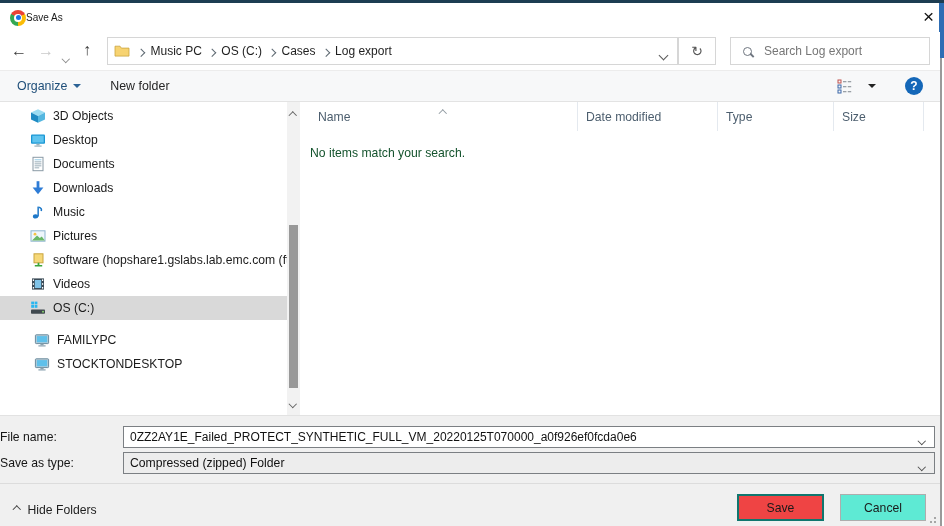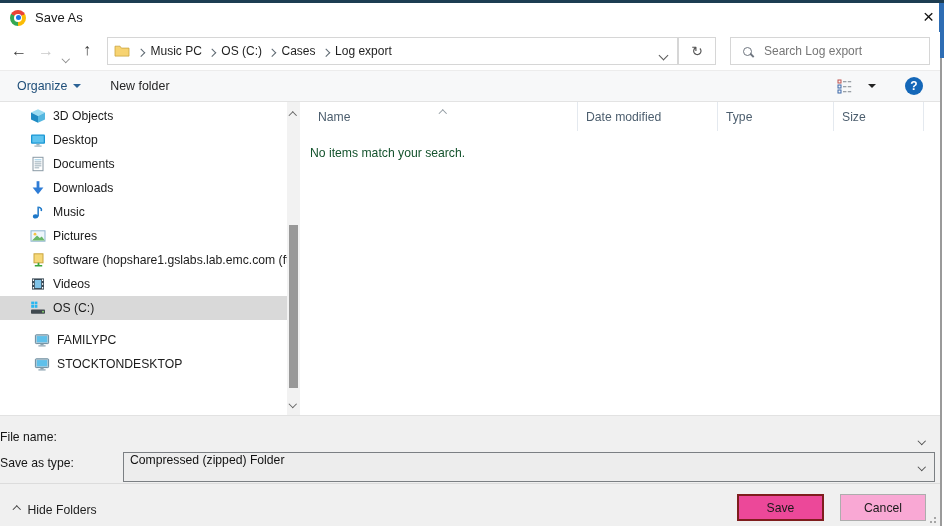--- a/index.html
+++ b/index.html
@@ -11,21 +11,21 @@
   .top-strip{left:0;top:0;width:944px;height:3px;background:#1d3d52}
   .edge-blue{right:0;top:3px;width:5px;height:55px;background:#2e6db4}
   .edge-gray{right:2px;top:58px;width:2px;height:468px;background:#9a9a9a}
 
   
   .titlebar{left:0;top:3px;width:940px;height:29px;display:flex;align-items:center}
   .chrome{width:16px;height:16px;margin-left:10px;border-radius:50%;position:relative;flex:none;
     background:conic-gradient(from 0deg,#ea4335 0 60deg,#fbbc05 60deg 180deg,#34a853 180deg 300deg,#ea4335 300deg 360deg)}
   .chrome::before{content:"";position:absolute;left:4px;top:4px;width:8px;height:8px;border-radius:50%;background:#fff}
   .chrome::after{content:"";position:absolute;left:5.5px;top:5.5px;width:5px;height:5px;border-radius:50%;background:#1a73e8}
-  .wtitle{margin-left:9px;font-size:13px}
+  .wtitle{font-size:10px}
   .closebtn{right:10px;top:7px;font-size:19px;line-height:19px;color:#111;font-weight:400;cursor:default}
 
   
   .cv{display:inline-block;width:6px;height:6px;border-right:1.4px solid currentColor;border-bottom:1.4px solid currentColor}
   .cv.down{transform:rotate(45deg)}
   .cv.up{transform:rotate(-135deg)}
   .cv.right{transform:rotate(-45deg);width:4.5px;height:4.5px;border-width:1.2px}
   .cv.small{width:4.5px;height:4.5px}
 
   
@@ -79,30 +79,30 @@
   .hc0{width:268px}.hc1{width:140px}.hc2{width:116px}.hc3{width:90px}
   .sortmark{position:absolute;left:130px;top:3px;color:#8d979e}
   .emptymsg{position:absolute;left:0;top:44px;width:620px;text-align:left;color:#14532d;font-size:12.2px}
 
   
   .footer{left:0;top:415px;width:940px;height:111px;background:#f0f0f0;border-top:1px solid #e2e2e2;box-sizing:border-box}
   .flabel{position:absolute;left:0;width:118px;font-size:12.2px;color:#161616;line-height:22px}
   .fl1{top:10px}.fl2{top:36px}
   .fninput{position:absolute;left:123px;top:10px;width:812px;height:22px;box-sizing:border-box;border:1px solid #7b7f83;background:#fff;
      font:12px "Liberation Sans","DejaVu Sans",sans-serif;color:#111;padding:0 22px 0 6px;outline:none}
-  .typecombo{position:absolute;left:123px;top:36px;width:812px;height:30px;box-sizing:border-box;border:1px solid #7b7f83;background:#ededed;
-     display:flex;align-items:flex-start;padding-left:6px;font-size:12.2px;color:#111}
+  .typecombo{position:absolute;left:123px;top:36px;width:812px;height:22px;box-sizing:border-box;border:1px solid #7b7f83;background:#ededed;
+     display:flex;align-items:center;padding-left:6px;font-size:12.2px;color:#111}
   .dd{position:absolute;color:#4b4b4b}
   .dd1{left:919px;top:16px}.dd2{left:919px;top:42px}
   .fdivider{position:absolute;left:0;top:67px;width:940px;height:1px;background:#dcdcdc}
   .hidefolders{position:absolute;left:14px;top:87px;display:flex;align-items:center;gap:8px;font-size:12.2px;color:#1f1f1f}
   .hidefolders .cv{color:#3f3f3f}
   .btn{position:absolute;top:78px;height:27px;display:flex;align-items:center;justify-content:center;font-size:12.2px;color:#1a1a1a;box-sizing:border-box}
-  .savebtn{left:737px;width:87px;background:#ec4899;border:2px solid #7f1d1d}
-  .cancelbtn{left:840px;width:86px;background:#f9a8d4;border:1px solid #adadad}
+  .savebtn{left:737px;width:87px;background:#ef4444;border:2px solid #0f766e}
+  .cancelbtn{left:840px;width:86px;background:#5eead4;border:1px solid #adadad}
   .grip{position:absolute;right:4px;bottom:3px;width:10px;height:10px}
   .grip i{position:absolute;width:2px;height:2px;background:#a6a6a6}
   .g1{left:8px;top:8px}.g2{left:8px;top:4px}.g3{left:4px;top:8px}
 </style>
 </head>
 <body>
 
 <div class="abs top-strip"></div>
 <div class="abs edge-blue"></div>
 <div class="abs edge-gray"></div>
@@ -311,20 +311,21 @@
       <div class="hcol hc1">Date modified</div>
       <div class="hcol hc2">Type</div>
       <div class="hcol hc3">Size</div>
     </div>
     <div class="emptymsg">No items match your search.</div>
   </div>
 </div>
 
 <div class="abs footer">
   <div class="flabel fl1">File name:</div>
+  <input class="fninput" value="0ZZ2AY1E_Failed_PROTECT_SYNTHETIC_FULL_VM_20220125T070000_a0f926ef0fcda0e6" style="">
   <span class="dd dd1"><i class="cv down small"></i></span>
 
   <div class="flabel fl2">Save as type:</div>
   <div class="typecombo">
     <span>Compressed (zipped) Folder</span>
   </div>
   <span class="dd dd2"><i class="cv down small"></i></span>
 
   <div class="fdivider"></div>
 

